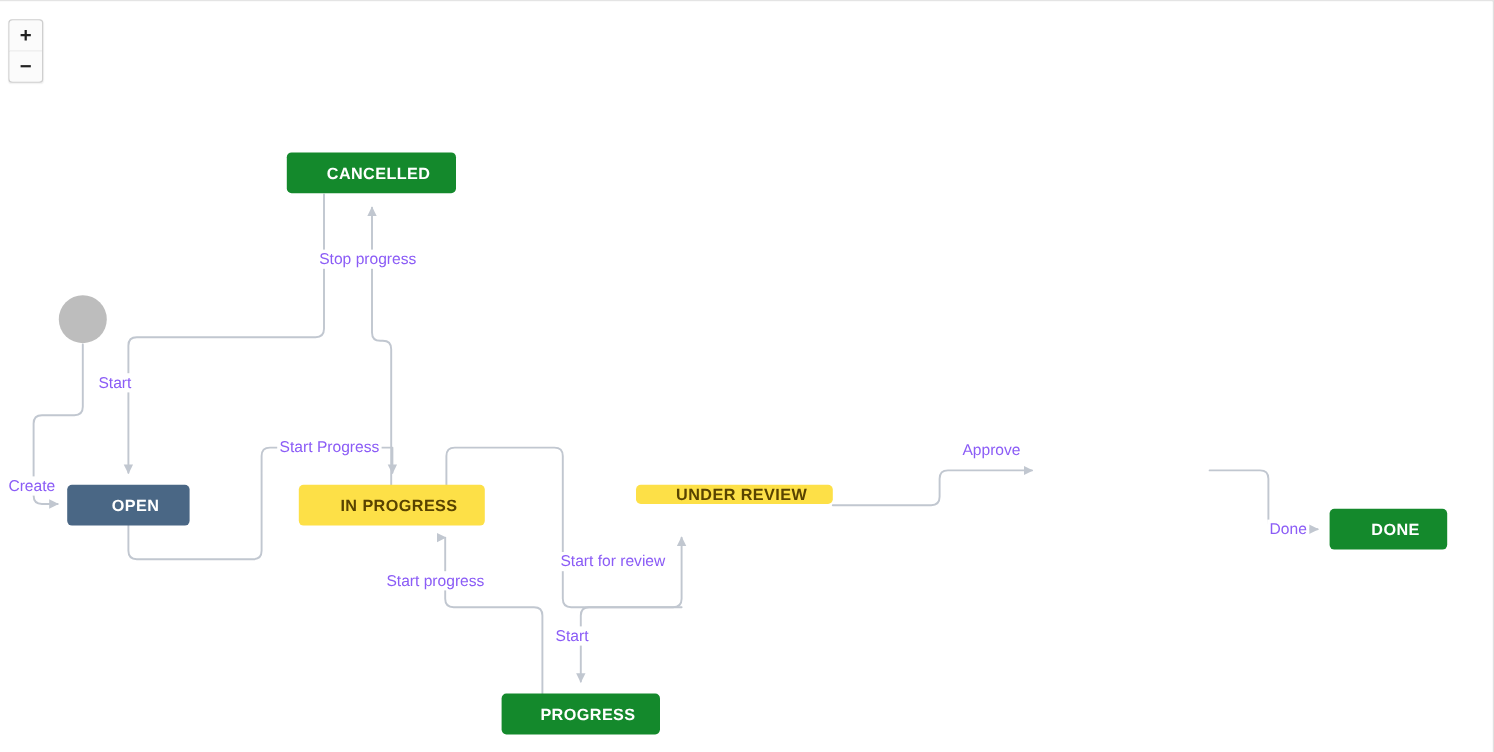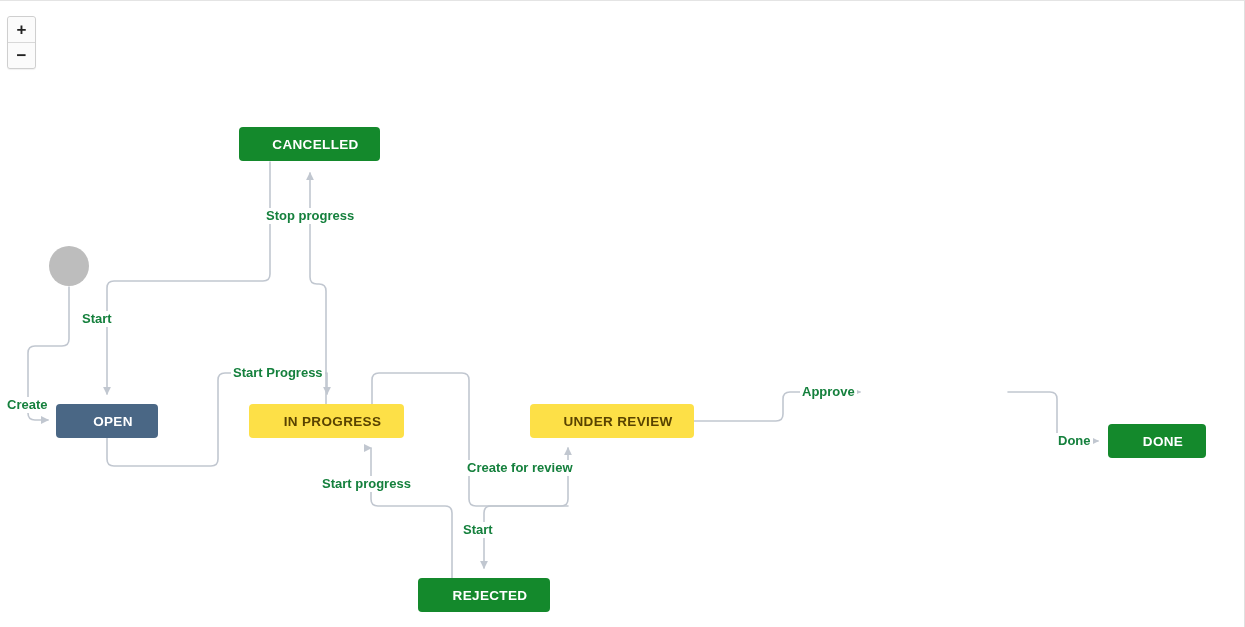--- a/index.html
+++ b/index.html
@@ -62,22 +62,22 @@
   .start-circle{
     position:absolute;z-index:20;
     width:40px;height:40px;border-radius:50%;
     background:#bdbdbd;
     cursor:pointer;
   }
 
   
   .tlabel{
     position:absolute;z-index:30;
-    font-size:13px;font-weight:bold;
-    color:#15803d;
+    font-size:13px;font-weight:normal;
+    color:#8b5cf6;
     white-space:nowrap;
     background:#ffffff;
     padding:0 2px;
     cursor:pointer;
     line-height:16px;
   }
 </style>
 </head>
 <body>
 
@@ -127,44 +127,44 @@
   </div>
 
   <div class="node blue" style="left:56px;top:403px;width:102px;height:34px;">
     <span>OPEN</span>
   </div>
 
   <div class="node yellow" style="left:249px;top:403px;width:155px;height:34px;">
     <span>IN PROGRESS</span>
   </div>
 
-  <div class="node yellow" style="left:530px;top:403px;width:164px;height:34px;">
+  <div class="node yellow" style="left:530px;top:403px;width:164px;height:16px;">
     <span>UNDER REVIEW</span>
   </div>
 
 
   <div class="node green" style="left:1108px;top:423px;width:98px;height:34px;">
     <span>DONE</span>
   </div>
 
   <div class="node green" style="left:418px;top:577px;width:132px;height:34px;">
-    <span>REJECTED</span>
+    <span>PROGRESS</span>
   </div>
 
   <div class="tlabel" style="left:5px;top:396px;">Create</div>
 
   <div class="tlabel" style="left:80px;top:310px;">Start</div>
 
   <div class="tlabel" style="left:264px;top:207px;">Stop progress</div>
 
   <div class="tlabel" style="left:231px;top:364px;">Start Progress</div>
 
   <div class="tlabel" style="left:320px;top:475px;">Start progress</div>
 
-  <div class="tlabel" style="left:465px;top:459px;">Create for review</div>
+  <div class="tlabel" style="left:465px;top:459px;">Start for review</div>
 
   <div class="tlabel" style="left:461px;top:521px;">Start</div>
 
-  <div class="tlabel" style="left:800px;top:383px;">Approve</div>
+  <div class="tlabel" style="left:800px;top:366px;">Approve</div>
 
   <div class="tlabel" style="left:1056px;top:432px;">Done</div>
 
 </div>
 
 </body></html>

